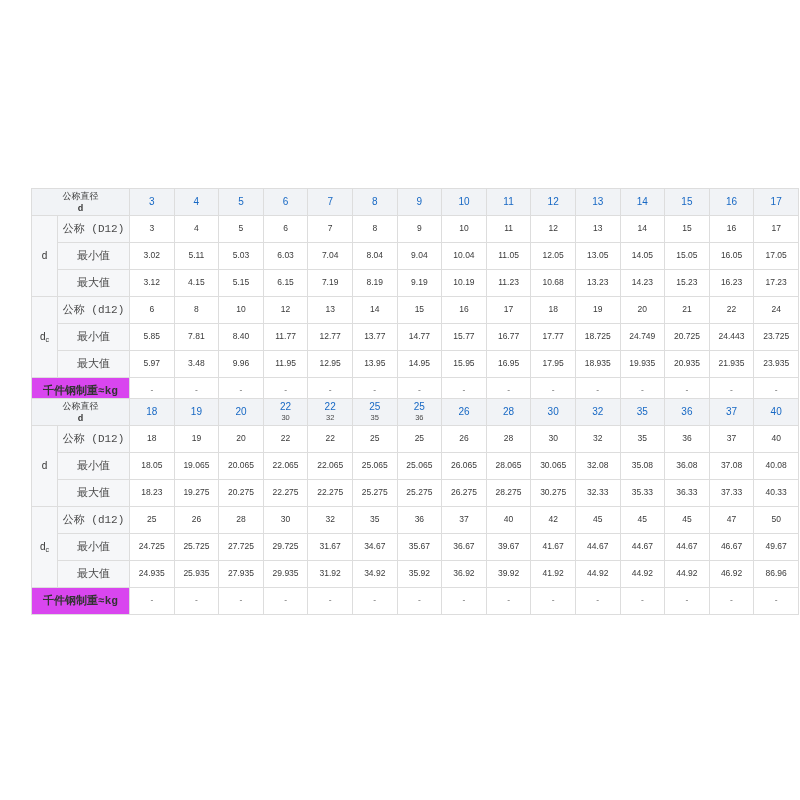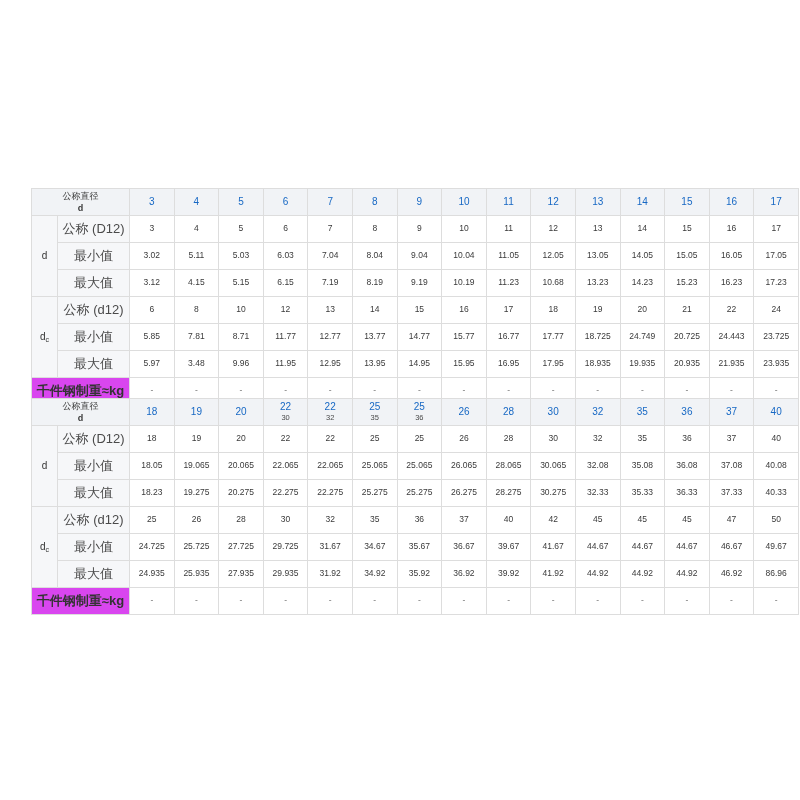--- a/index.html
+++ b/index.html
@@ -52,21 +52,22 @@
   .label-col sub {
     font-size: 7px;
     vertical-align: baseline;
     position: relative;
     top: 2px;
   }
   .rowhead {
     width: 72px;
     background: #f6f7f9;
     color: #4a4a4a;
-    font-size: 13px;
+    font-size: 11px;
+    font-family: Liberation Mono, monospace;
   }
   .corner {
     background: #f1f3f6;
     color: #3a3a3a;
     font-size: 9px;
     font-weight: bold;
     height: 36px;
   }
   .corner .sub-d {
     display: block;
@@ -217,21 +218,21 @@
             <td class="val">19</td>
             <td class="val">20</td>
             <td class="val">21</td>
             <td class="val">22</td>
             <td class="val">24</td>
           </tr>
           <tr>
             <td class="rowhead">最小值</td>
             <td class="val">5.85</td>
             <td class="val">7.81</td>
-            <td class="val">8.71</td>
+            <td class="val">8.40</td>
             <td class="val">11.77</td>
             <td class="val">12.77</td>
             <td class="val">13.77</td>
             <td class="val">14.77</td>
             <td class="val">15.77</td>
             <td class="val">16.77</td>
             <td class="val">17.77</td>
             <td class="val">18.725</td>
             <td class="val">24.749</td>
             <td class="val">20.725</td>

